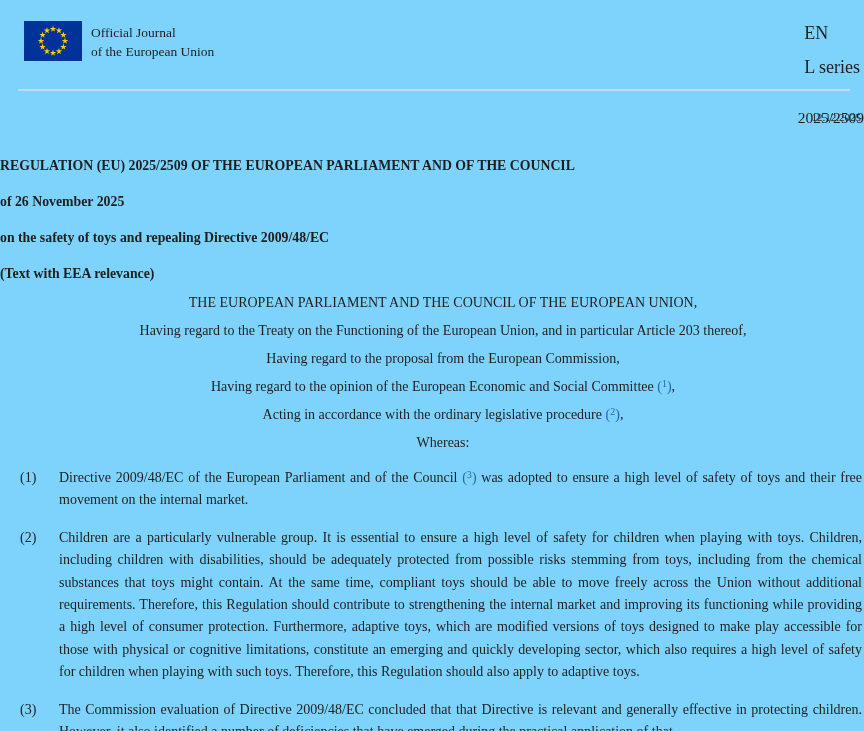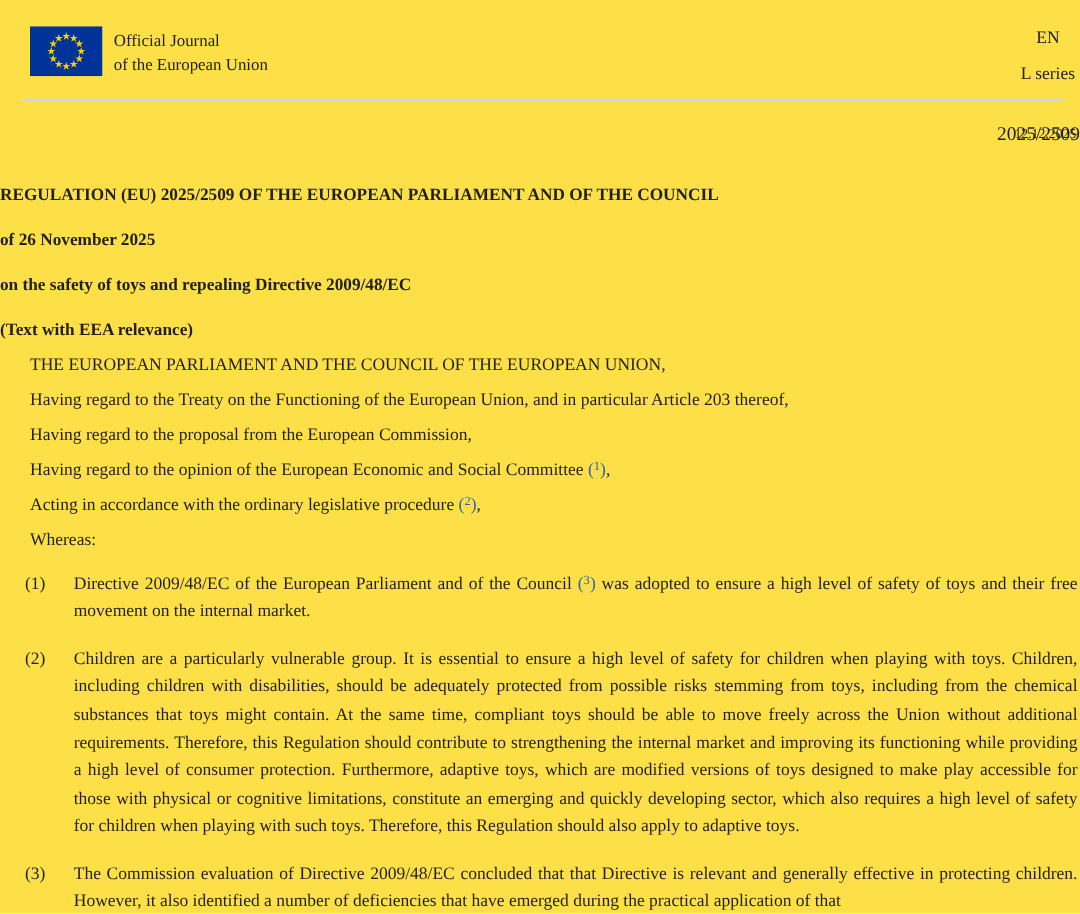--- a/index.html
+++ b/index.html
@@ -2,45 +2,45 @@
 <html><head>
 <meta charset="utf-8">
 <style>
   * { box-sizing: border-box; margin: 0; padding: 0; }
   html, body { background: #ffffff; }
   body {
     width: 864px; height: 731px;
     font-family: "Liberation Serif", "DejaVu Serif", serif;
     color: #1f1f1f;
   }
-  .page { position: relative; width: 864px; height: 731px; overflow: hidden; background: #fde047; }
+  .page { position: relative; width: 864px; height: 731px; overflow: hidden; background: #7dd3fc; }
 
   
   .oj-header { display: flex; justify-content: space-between; align-items: flex-start; padding: 21px 4px 0 24px; }
   .header-left { display: flex; }
   .flag { width: 58px; height: 40px; display: block; }
   .journal-title { font-size: 13.5px; line-height: 19px; margin-left: 9px; padding-top: 2px; }
   .journal-title span { display: block; }
-  .header-right { text-align: center; font-size: 14px; padding-top: 2px; }
+  .header-right { text-align: left; font-size: 18px; padding-top: 2px; }
   .header-right .lang { display: block; margin-bottom: 13px; }
 
   .header-rule { border: none; border-top: 2px solid #ccd6e6; margin: 11px 14px 0 18px; }
 
   
   .meta-row { position: relative; margin-top: 18px; height: 19px; }
   .doc-number { display: block; text-align: right; font-size: 15.5px; }
   .doc-date { position: absolute; right: 3px; top: 2px; font-size: 11px; }
 
   
   .title-block { font-weight: bold; font-size: 13.8px; margin-top: 30px; }
   .title-block p { line-height: 16px; margin-bottom: 20px; }
   .title-block p:last-child { margin-bottom: 0; }
 
   
-  .preamble { margin-top: 12px; padding: 0 2px 0 24px; font-size: 14px; }
+  .preamble { margin-top: 12px; padding: 0 2px 0 24px; font-size: 14px; text-align: center; }
   .preamble p { line-height: 17px; margin-bottom: 11px; }
 
   
   .recitals { margin-top: 16px; padding: 0 2px 0 20px; font-size: 14px; }
   .recital { display: flex; margin-bottom: 15px; }
   .rec-num { flex: 0 0 39px; line-height: 22.4px; }
   .rec-text { flex: 1; text-align: justify; line-height: 22.4px; }
 
   sup { font-size: 0.72em; line-height: 0; position: relative; top: -0.35em; vertical-align: baseline; }
   .fn-link { color: #2d64b0; cursor: pointer; }

